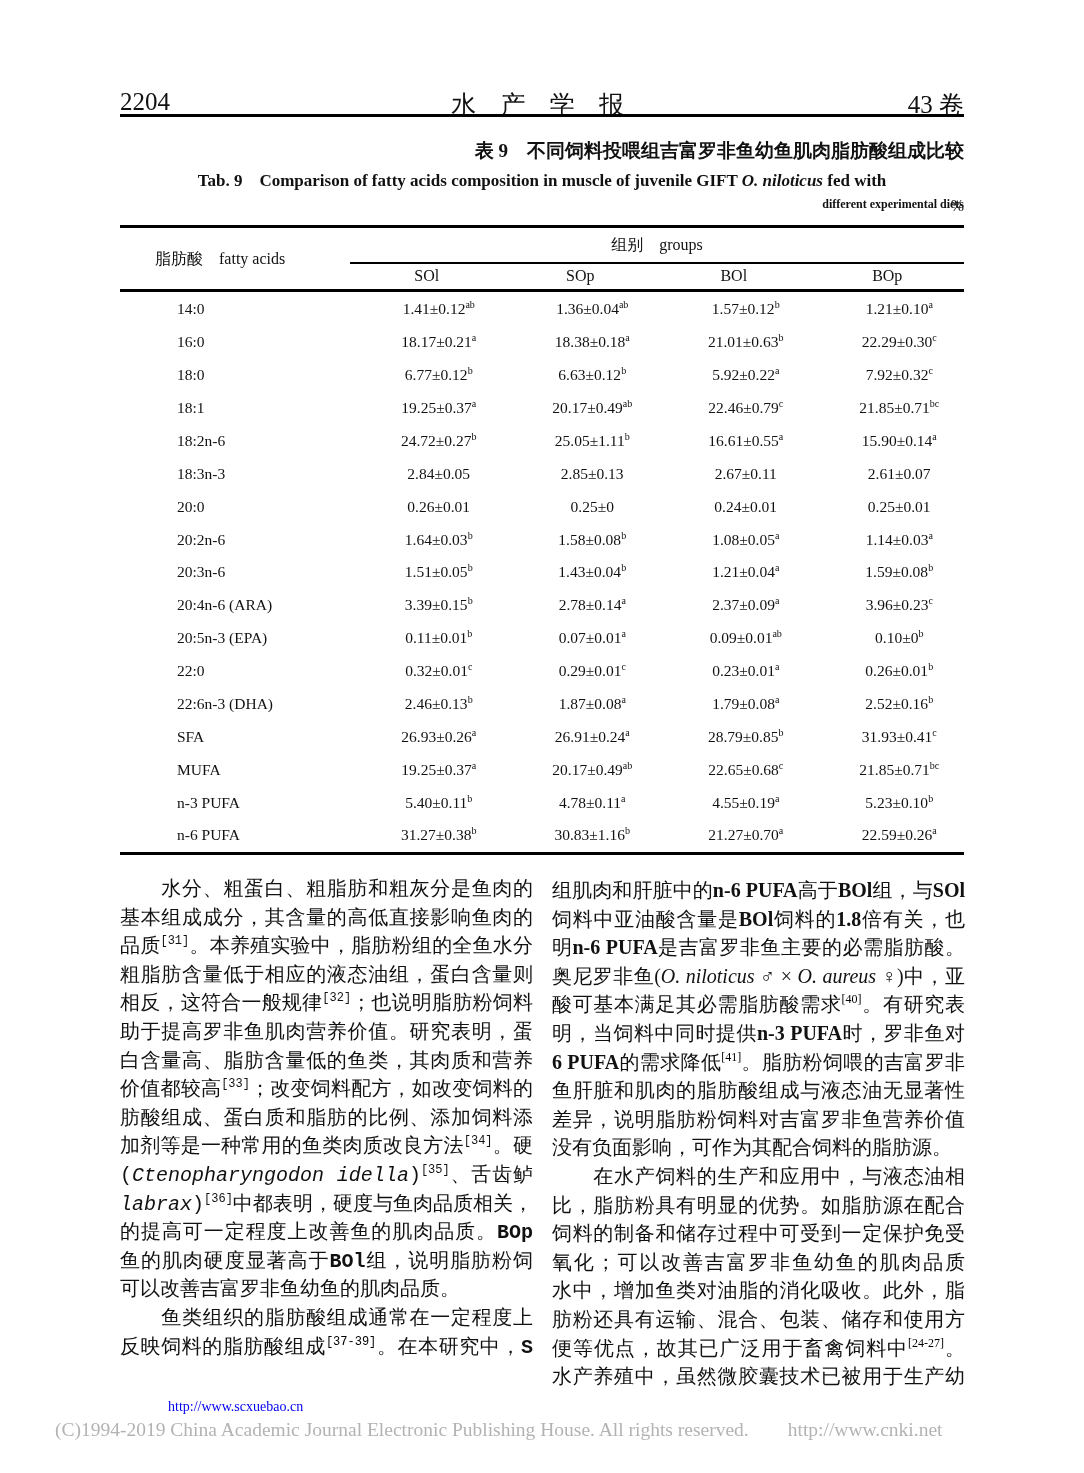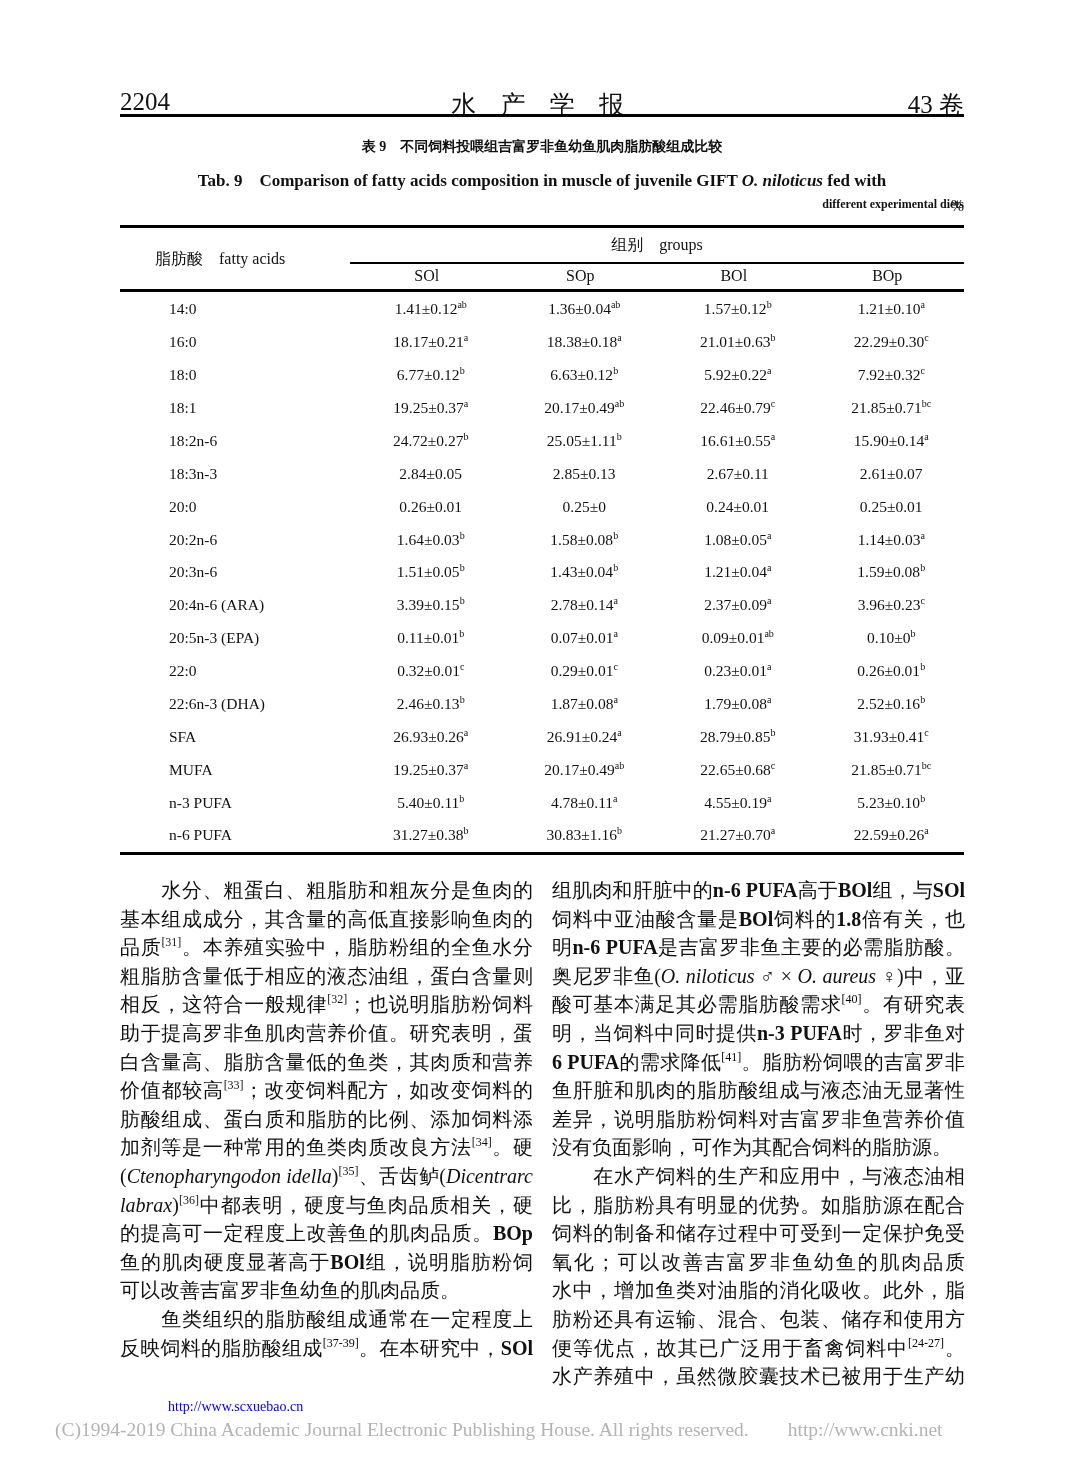--- a/index.html
+++ b/index.html
@@ -11,44 +11,44 @@
 
   
   .runhead { position:absolute; top:88px; left:120px; width:844px; height:24px; font-size:25px; }
   .pageno  { position:absolute; left:0; top:0; }
   .journal { position:absolute; left:0; top:0; width:100%; text-align:center; letter-spacing:9px; }
   .volume  { position:absolute; right:0; top:0; }
   .headrule { top:114px; left:120px; width:844px; height:3px; }
 
   
   .captions { position:absolute; left:120px; top:0; width:844px; }
-  .cap-zh  { position:absolute; top:138px; left:0; width:100%; text-align:center; font-size:14px; font-weight:bold; }
+  .cap-zh  { position:absolute; top:138px; left:0; width:100%; text-align:right; font-size:19px; font-weight:bold; }
   .cap-en1 { position:absolute; top:169px; left:0; width:100%; text-align:center; font-size:17px; font-weight:bold; }
   .cap-en2 { position:absolute; top:197px; left:0; width:100%; text-align:right; font-size:12px; font-weight:bold; }
   .unit    { position:absolute; top:197px; right:0; font-size:16px; font-weight:normal; }
 
   
   .table { position:absolute; left:120px; top:225px; width:844px; height:630px; }
   .t-toprule { top:0; left:0; width:100%; height:3px; }
   .row-header { position:absolute; left:35px; top:24px; font-size:16px; }
   .group-header { position:absolute; left:230px; top:10px; width:614px; text-align:center; font-size:16px; }
   .group-rule { top:37px; left:230px; width:614px; height:2px; }
   .col-headers { position:absolute; left:230px; top:42px; width:614px; height:22px; display:flex; }
   .thcell { flex:1; text-align:center; font-size:16px; }
   .t-midrule { top:64px; left:0; width:100%; height:3px; }
-  .trows { position:absolute; left:4px; top:68px; width:100%; height:559px; display:flex; flex-direction:column; }
+  .trows { position:absolute; left:12px; top:68px; width:100%; height:559px; display:flex; flex-direction:column; }
   .trow { flex:1; display:flex; align-items:center; font-size:15.5px; }
   .tlabel { width:230px; padding-left:45px; box-sizing:border-box; }
   .tcell { flex:1; text-align:center; }
   .tcell sup { font-size:10px; line-height:0; }
   .t-botrule { top:627px; left:0; width:100%; height:3px; }
 
   
   .col { position:absolute; top:876px; width:413px; font-size:20px; }
-  .col-left  { left:120px; }
+  .col-left  { left:120px;font-family:Liberation Mono, monospace; }
   .col-right { left:552px; }
   .line { height:28.6px; line-height:28.6px; text-align:justify; text-align-last:justify; overflow:hidden; white-space:normal; word-break:break-all; }
   .line-left { text-align-last:left; }
   .line sup { font-size:12px; line-height:0; }
   .line b { font-weight:bold; }
   .line i { font-style:italic; }
   .blue { color:#000000; }
 
   
   .scx-link { position:absolute; left:168px; top:1399px; font-size:14px; color:#0000ee; text-decoration:none; }

